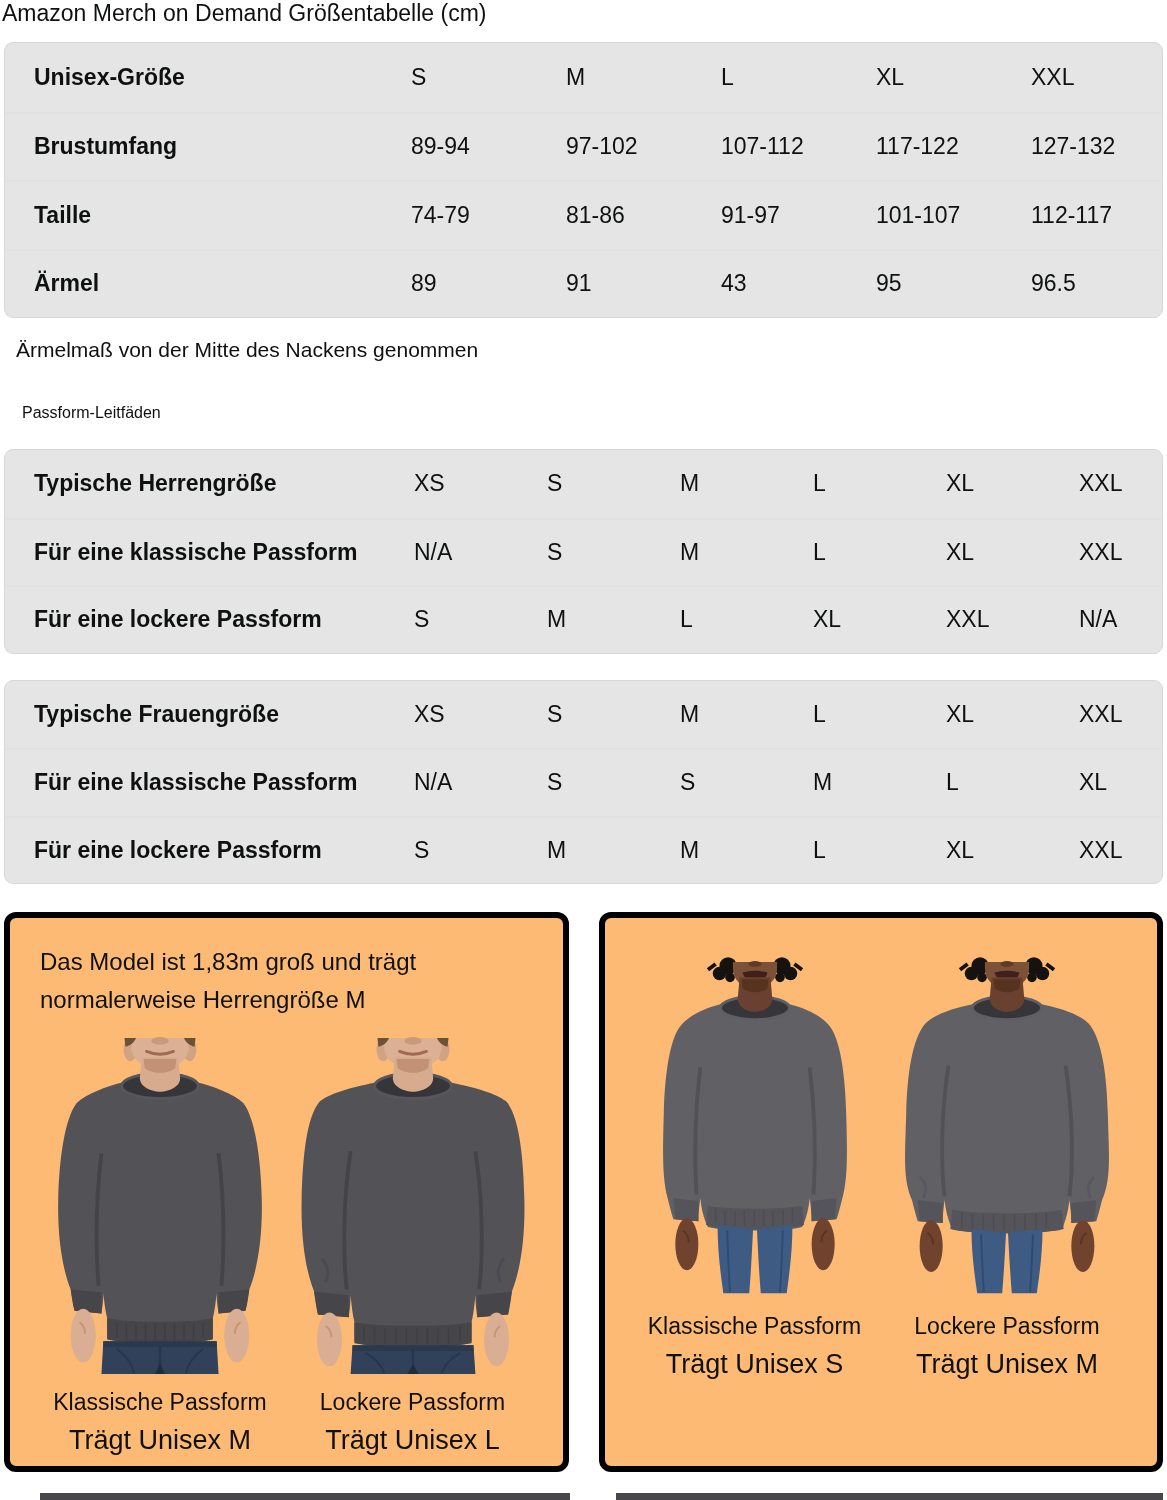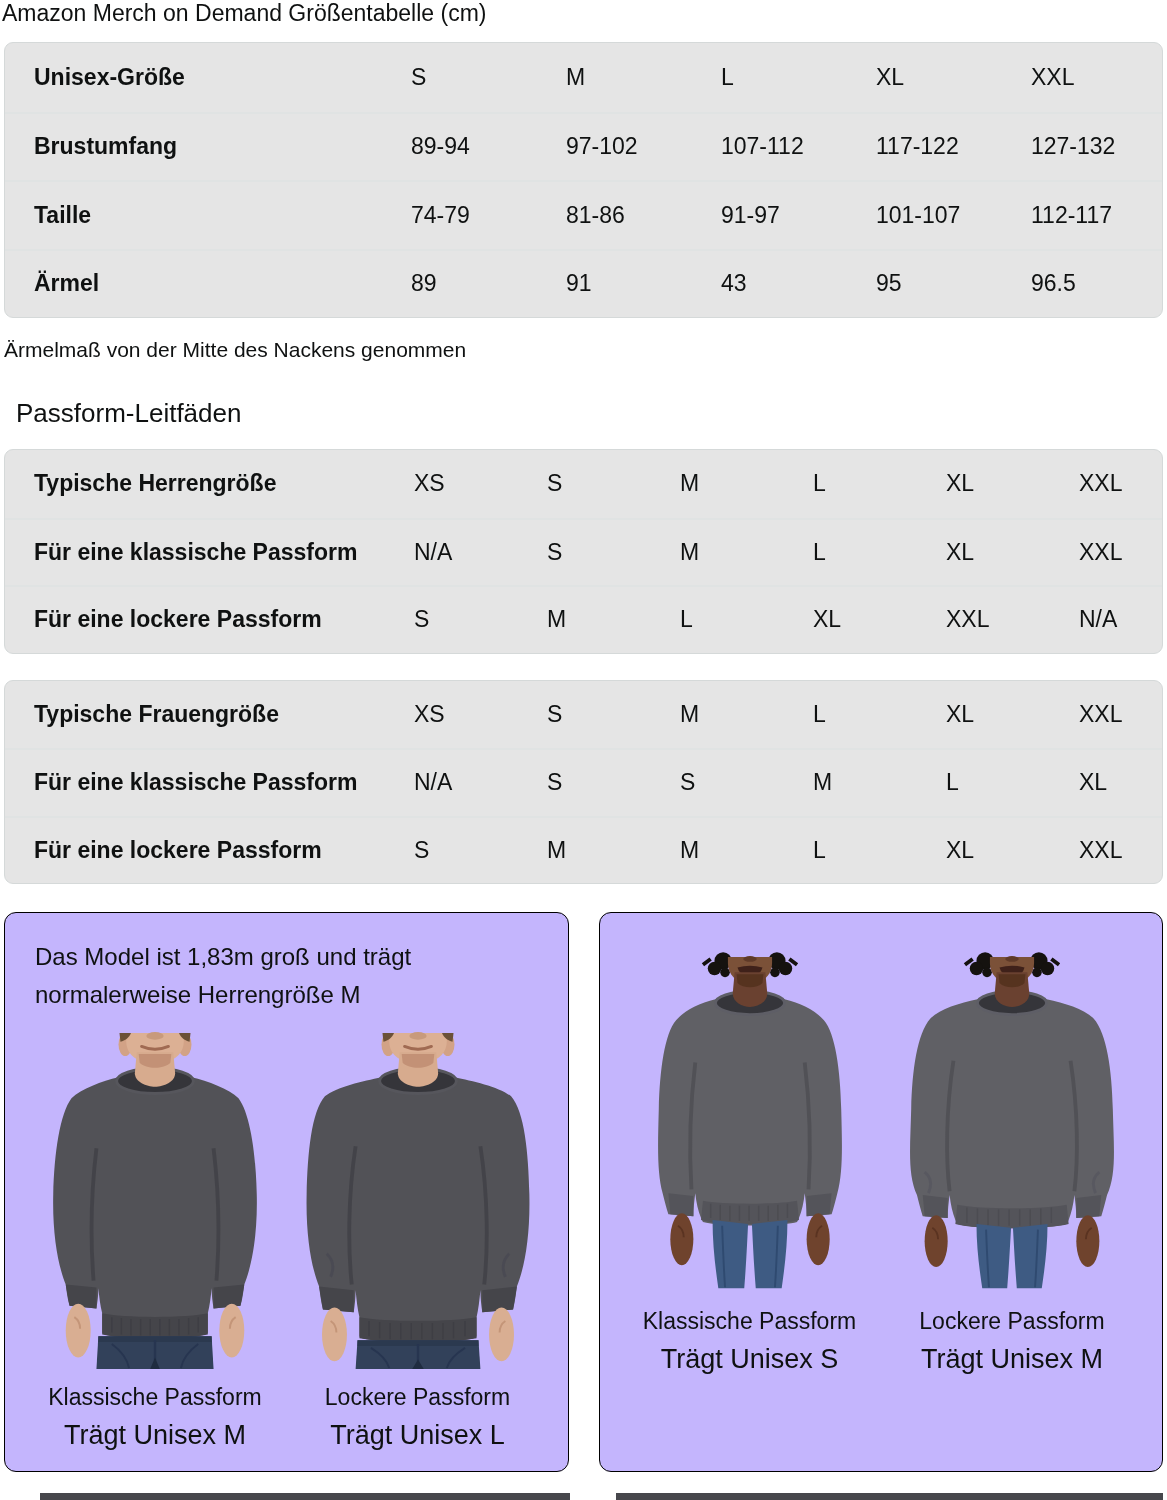--- a/index.html
+++ b/index.html
@@ -29,28 +29,28 @@
     display:grid; align-items:center;
     height:68.5px; padding-left:29px;
     border-top:2px solid #e0e3e3;
   }
   .trow:first-child { border-top:none; }
   .tbl-sizes .trow { grid-template-columns:377px 155px 155px 155px 155px auto; }
   .tbl-men .trow, .tbl-women .trow { grid-template-columns:380px 133px 133px 133px 133px 133px auto; height:67.5px; }
   .tcell { font-size:23px; white-space:nowrap; }
   .tlabel { font-weight:700; }
 
-  .note { font-size:21px; line-height:30px; margin:17px 0 0 0; }
-  .section-heading { font-size:26px; font-weight:400; line-height:30px; margin:33px 0 0 12px; }
+  .note { font-size:21px; line-height:30px; margin:17px 0 0 12px; }
+  .section-heading { font-size:16px; font-weight:400; line-height:30px; margin:33px 0 0 18px; }
 
   .cards { display:flex; gap:30px; margin-top:28px; }
   .card {
     flex:1; height:560px;
-    border:1px solid #000000; border-radius:12px;
-    padding:25px 30px 0 30px; background:#c4b5fd;
+    border:6px solid #000000; border-radius:12px;
+    padding:25px 30px 0 30px; background:#fdba74;
   }
   .card-text { font-size:24px; line-height:38px; margin:0; max-width:445px; }
 
   .figures { display:flex; justify-content:space-between; margin-top:12px; }
   .figures figure { margin:0; width:240px; text-align:center; }
   .photo { width:240px; height:350px; display:block; }
   .figcap-main { font-weight:400; font-size:23px; line-height:38px; margin-top:2px; }
   .figcap-sub  { font-size:27px; line-height:38px;text-align:center; }
 
   .peek-bar { position:absolute; top:1493px; height:7px; background:#47474c; }

